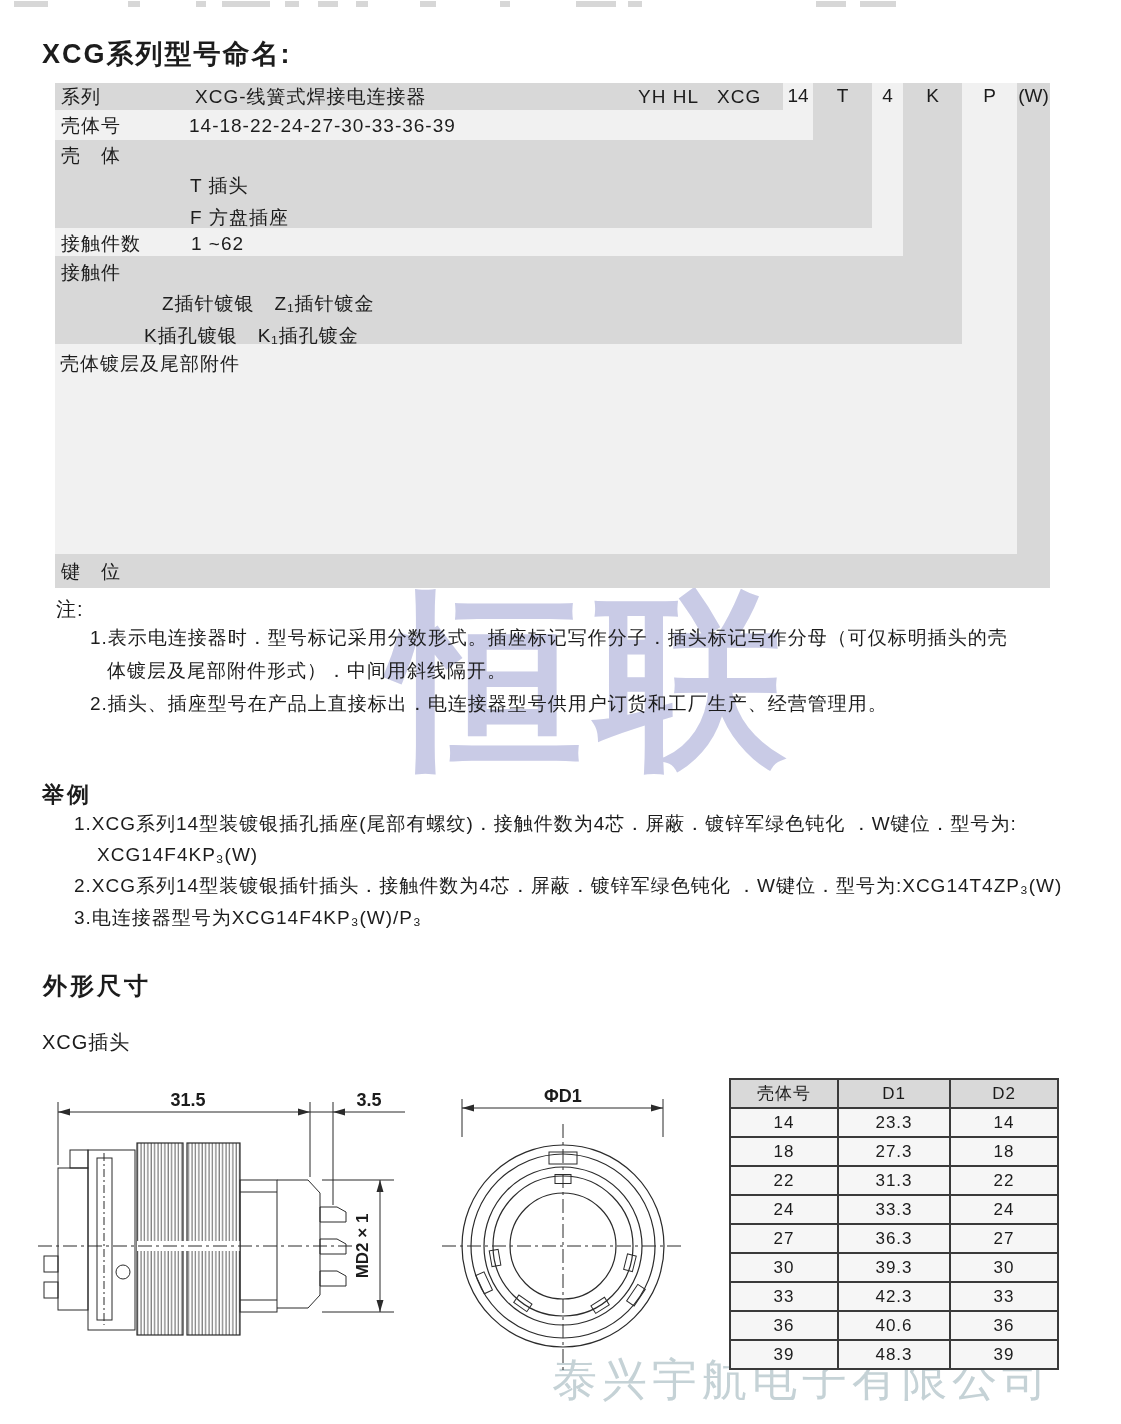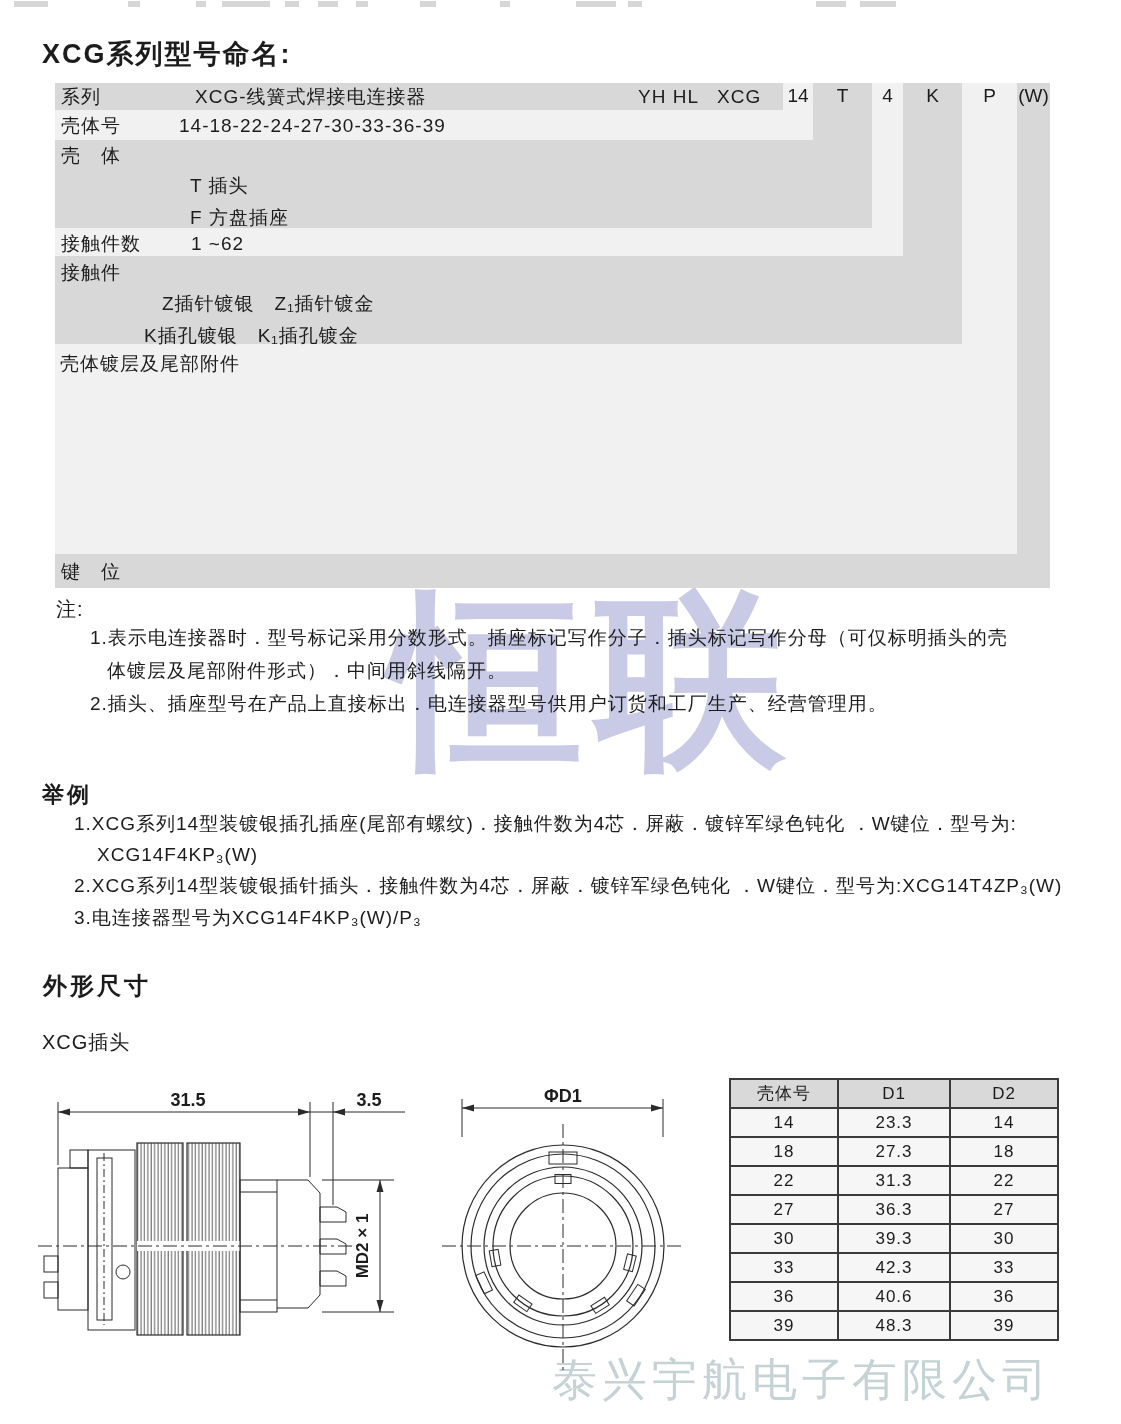--- a/index.html
+++ b/index.html
@@ -83,21 +83,21 @@
     <span class="txt" style="left:583px;top:2px">YH HL</span>
     <span class="txt" style="left:662px;top:2px">XCG</span>
     <span class="code-cell" style="left:728px;width:30px">14</span>
     <span class="code-cell" style="left:758px;width:59px">T</span>
     <span class="code-cell" style="left:817px;width:31px">4</span>
     <span class="code-cell" style="left:848px;width:59px">K</span>
     <span class="code-cell" style="left:907px;width:55px">P</span>
     <span class="code-cell" style="left:962px;width:33px">(W)</span>
 
     <span class="txt" style="left:6px;top:31px">壳体号</span>
-    <span class="txt" style="left:124px;top:31px">14-18-22-24-27-30-33-36-39</span>
+    <span class="txt" style="left:134px;top:31px">14-18-22-24-27-30-33-36-39</span>
 
     <span class="txt" style="left:6px;top:61px">壳　体</span>
     <span class="txt" style="left:135px;top:91px">T 插头</span>
     <span class="txt" style="left:135px;top:123px">F 方盘插座</span>
 
     <span class="txt" style="left:6px;top:149px">接触件数</span>
     <span class="txt" style="left:136px;top:149px">1 ~62</span>
 
     <span class="txt" style="left:6px;top:178px">接触件</span>
     <span class="txt" style="left:107px;top:209px">Z插针镀银　Z₁插针镀金</span>
@@ -271,20 +271,25 @@
       <td>18</td>
           <td>27.3</td>
           <td>18</td>
     </tr>
     <tr>
       <td>22</td>
           <td>31.3</td>
           <td>22</td>
     </tr>
     <tr>
+      <td>24</td>
+          <td>33.3</td>
+          <td>24</td>
+    </tr>
+    <tr>
       <td>27</td>
           <td>36.3</td>
           <td>27</td>
     </tr>
     <tr>
       <td>30</td>
           <td>39.3</td>
           <td>30</td>
     </tr>
     <tr>

